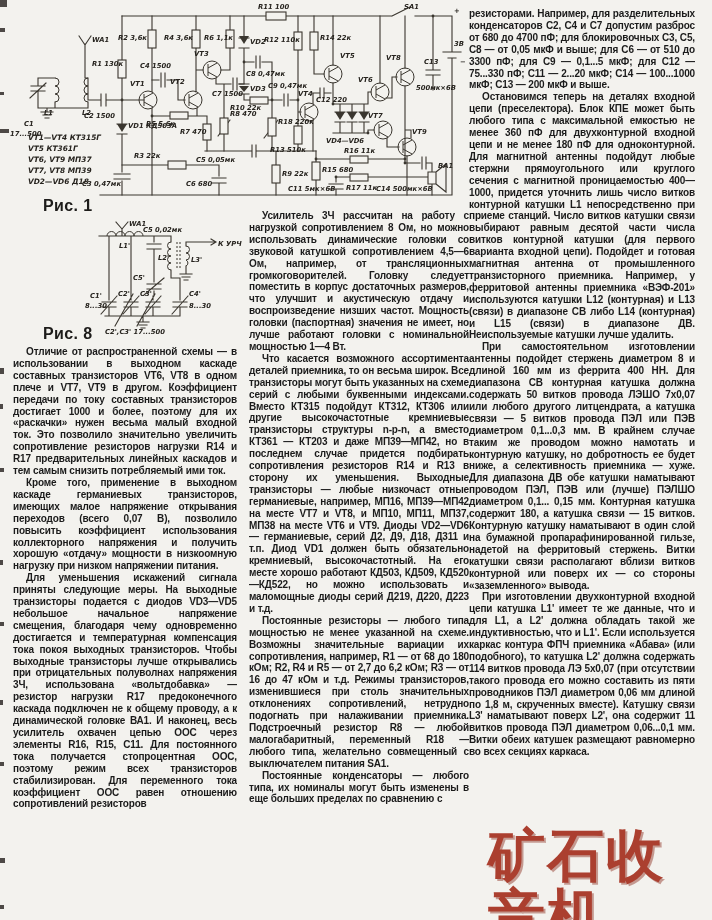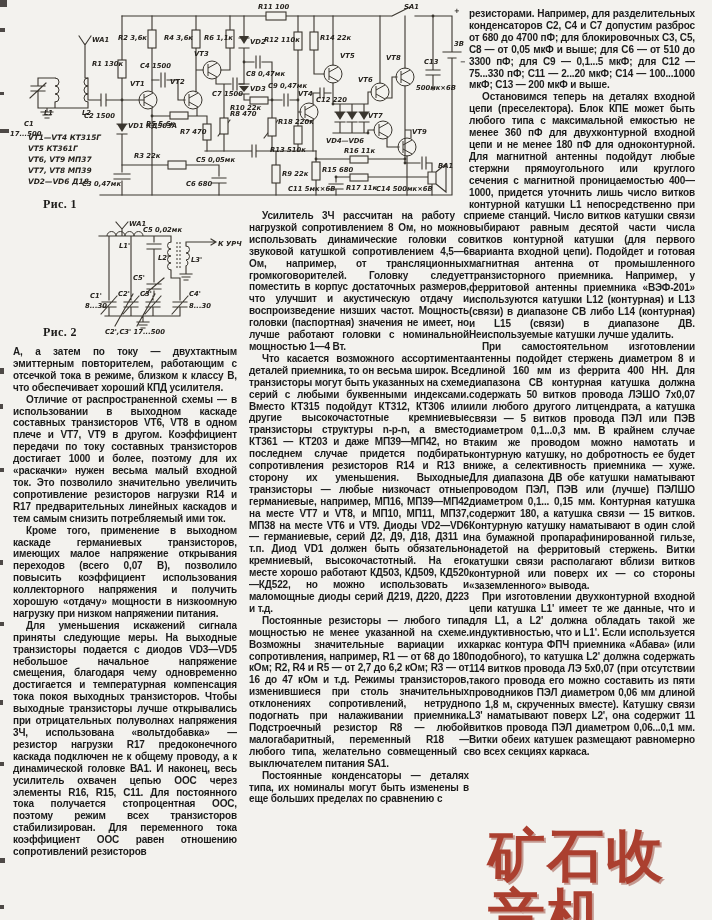--- a/index.html
+++ b/index.html
@@ -8,21 +8,21 @@
   
   .col{position:absolute;text-align:justify;color:#1b1b1b;font-weight:bold;
        font-size:10px;line-height:11.9px;letter-spacing:-0.15px;overflow:hidden;
        hyphens:auto;-webkit-hyphens:auto;}
   .col p{margin:0;text-indent:13px;}
   .col p.cont{text-indent:0;}
   .col1{left:13px;top:346px;width:224px;height:572px;}
   .col2{left:249px;top:210px;width:220px;height:708px;}
   .col3{left:461px;top:8px;width:226px;height:910px;margin-left:8px;}
   
-  .cap{position:absolute;font-weight:bold;font-size:12px;color:#1d1c1a;letter-spacing:.4px;font-family:Liberation Serif, serif;}
+  .cap{position:absolute;font-weight:bold;font-size:16px;color:#1d1c1a;letter-spacing:.4px;}
   .cap1{left:43px;top:197px;}
   .cap2{left:43px;top:325px;}
   
   svg.sch{position:absolute;}
   .fig1{left:0;top:0;}
   .fig2{left:85px;top:216px;}
   .w{stroke:#3a362f;stroke-width:1.1;fill:none;stroke-linecap:square;}
   .w2{stroke:#3a362f;stroke-width:1;fill:none;}
   .comp{stroke:#3a362f;stroke-width:1.1;fill:#f3f2ee;}
   .solid{fill:#3a362f;stroke:none;}
@@ -261,34 +261,33 @@
       <text class="lb" x="48" y="64">С5'</text>
       <text class="lb" x="5" y="82">С1'</text>
       <text class="lb" x="0" y="92">8...30</text>
       <text class="lb" x="33" y="80">С2'</text>
       <text class="lb" x="55" y="80">С3'</text>
       <text class="lb" x="104" y="80">С4'</text>
       <text class="lb" x="104" y="92">8...30</text>
       <text class="lb" x="20" y="118">С2',С3' 17...500</text>
     </g>
   </svg>
-  <div class="cap cap2">Рис. 2</div>
+  <div class="cap cap2">Рис. 8</div>
 
   <div class="col col1">
-    <p class="cont">А, а затем по току — двухтактным эмиттерным повторителем, работающим с отсечкой тока в режиме, близком к классу В, что обеспечивает хороший КПД усилителя.</p>
     <p>Отличие от распространенной схемы — в использовании в выходном каскаде составных транзисторов VT6, VT8 в одном плече и VT7, VT9 в другом. Коэффициент передачи по току составных транзисторов достигает 1000 и более, поэтому для их «раскачки» нужен весьма малый входной ток. Это позволило значительно увеличить сопротивление резисторов нагрузки R14 и R17 предварительных линейных каскадов и тем самым снизить потребляемый ими ток.</p>
     <p>Кроме того, применение в выходном каскаде германиевых транзисторов, имеющих малое напряжение открывания переходов (всего 0,07 В), позволило повысить коэффициент использования коллекторного напряжения и получить хорошую «отдачу» мощности в низкоомную нагрузку при низком напряжении питания.</p>
     <p>Для уменьшения искажений сигнала приняты следующие меры. На выходные транзисторы подается с диодов VD3—VD5 небольшое начальное напряжение смещения, благодаря чему одновременно достигается и температурная компенсация тока покоя выходных транзисторов. Чтобы выходные транзисторы лучше открывались при отрицательных полуволнах напряжения 3Ч, использована «вольтдобавка» — резистор нагрузки R17 предоконечного каскада подключен не к общему проводу, а к динамической головке ВА1. И наконец, весь усилитель охвачен цепью ООС через элементы R16, R15, С11. Для постоянного тока получается стопроцентная ООС, поэтому режим всех транзисторов стабилизирован. Для переменного тока коэффициент ООС равен отношению сопротивлений резисторов</p>
   </div>
 
   <div class="col col2">
     <p>Усилитель 3Ч рассчитан на работу с нагрузкой сопротивлением 8 Ом, но можно использовать динамические головки со звуковой катушкой сопротивлением 4,5—6 Ом, например, от трансляционных громкоговорителей. Головку следует поместить в корпус достаточных размеров, что улучшит и акустическую отдачу и воспроизведение низших частот. Мощность головки (паспортная) значения не имеет, но лучше работают головки с номинальной мощностью 1—4 Вт.</p>
     <p>Что касается возможного ассортимента деталей приемника, то он весьма широк. Все транзисторы могут быть указанных на схеме серий с любыми буквенными индексами. Вместо КТ315 подойдут КТ312, КТ306 или другие высокочастотные кремниевые транзисторы структуры n-p-n, а вместо КТ361 — КТ203 и даже МП39—МП42, но в последнем случае придется подбирать сопротивления резисторов R14 и R13 в сторону их уменьшения. Выходные транзисторы — любые низкочаст отные германиевые, например, МП16, МП39—МП42 на месте VT7 и VT8, и МП10, МП11, МП37, МП38 на месте VT6 и VT9. Диоды VD2—VD6 — германиевые, серий Д2, Д9, Д18, Д311 и т.п. Диод VD1 должен быть обязательно кремниевый, высокочастотный. На его месте хорошо работают КД503, КД509, КД520—КД522, но можно использовать и маломощные диоды серий Д219, Д220, Д223 и т.д.</p>
     <p>Постоянные резисторы — любого типа мощностью не менее указанной на схеме. Возможны значительные вариации их сопротивления, например, R1 — от 68 до 180 кОм; R2, R4 и R5 — от 2,7 до 6,2 кОм; R3 — от 16 до 47 кОм и т.д. Режимы транзисторов, изменившиеся при столь значительных отклонениях сопротивлений, нетрудно подогнать при налаживании приемника. Подстроечный резистор R8 — любой малогабаритный, переменный R18 — любого типа, желательно совмещенный с выключателем питания SA1.</p>
-    <p>Постоянные конденсаторы — деталях типа, их номиналы могут быть изменены в еще больших пределах по сравнению с</p>
+    <p>Постоянные конденсаторы — любого типа, их номиналы могут быть изменены в еще больших пределах по сравнению с</p>
   </div>
 
   <div class="col col3">
     <p class="cont">резисторами. Например, для разделительных конденсаторов С2, С4 и С7 допустим разброс от 680 до 4700 пФ; для блокировочных С3, С5, С8 — от 0,05 мкФ и выше; для С6 — от 510 до 3300 пФ; для С9 — 0,1...5 мкФ; для С12 — 75...330 пФ; С11 — 2...20 мкФ; С14 — 100...1000 мкФ; С13 — 200 мкФ и выше.</p>
     <p>Остановимся теперь на деталях входной цепи (преселектора). Блок КПЕ может быть любого типа с максимальной емкостью не менее 360 пФ для двухконтурной входной цепи и не менее 180 пФ для одноконтурной. Для магнитной антенны подойдут любые стержни прямоугольного или круглого сечения с магнитной проницаемостью 400—1000, придется уточнить лишь число витков контурной катушки L1 непосредственно при приеме станций. Число витков катушки связи выбирают равным десятой части числа витков контурной катушки (для первого варианта входной цепи). Подойдет и готовая магнитная антенна от промышленного транзисторного приемника. Например, у ферритовой антенны приемника «ВЭФ-201» используются катушки L12 (контурная) и L13 (связи) в диапазоне СВ либо L14 (контурная) и L15 (связи) в диапазоне ДВ. Неиспользуемые катушки лучше удалить.</p>
     <p>При самостоятельном изготовлении антенны подойдет стержень диаметром 8 и длиной 160 мм из феррита 400 НН. Для диапазона СВ контурная катушка должна содержать 50 витков провода ЛЭШО 7х0,07 или любого другого литцендрата, а катушка связи — 5 витков провода ПЭЛ или ПЭВ диаметром 0,1...0,3 мм. В крайнем случае таким же проводом можно намотать и контурную катушку, но добротность ее будет ниже, а селективность приемника — хуже. Для диапазона ДВ обе катушки наматывают проводом ПЭЛ, ПЭВ или (лучше) ПЭЛШО диаметром 0,1... 0,15 мм. Контурная катушка содержит 180, а катушка связи — 15 витков. Контурную катушку наматывают в один слой на бумажной пропарафинированной гильзе, надетой на ферритовый стержень. Витки катушки связи располагают вблизи витков контурной или поверх их — со стороны «заземленного» вывода.</p>
     <p>При изготовлении двухконтурной входной цепи катушка L1' имеет те же данные, что и для L1, а L2' должна обладать такой же индуктивностью, что и L1'. Если используется каркас контура ФПЧ приемника «Абава» (или подобного), то катушка L2' должна содержать 114 витков провода ЛЭ 5х0,07 (при отсутствии такого провода его можно составить из пяти проводников ПЭЛ диаметром 0,06 мм длиной по 1,8 м, скрученных вместе). Катушку связи L3' наматывают поверх L2', она содержит 11 витков провода ПЭЛ диаметром 0,06...0,1 мм. Витки обеих катушек размещают равномерно во всех секциях каркаса.</p>
   </div>
 
   <div class="wm">

